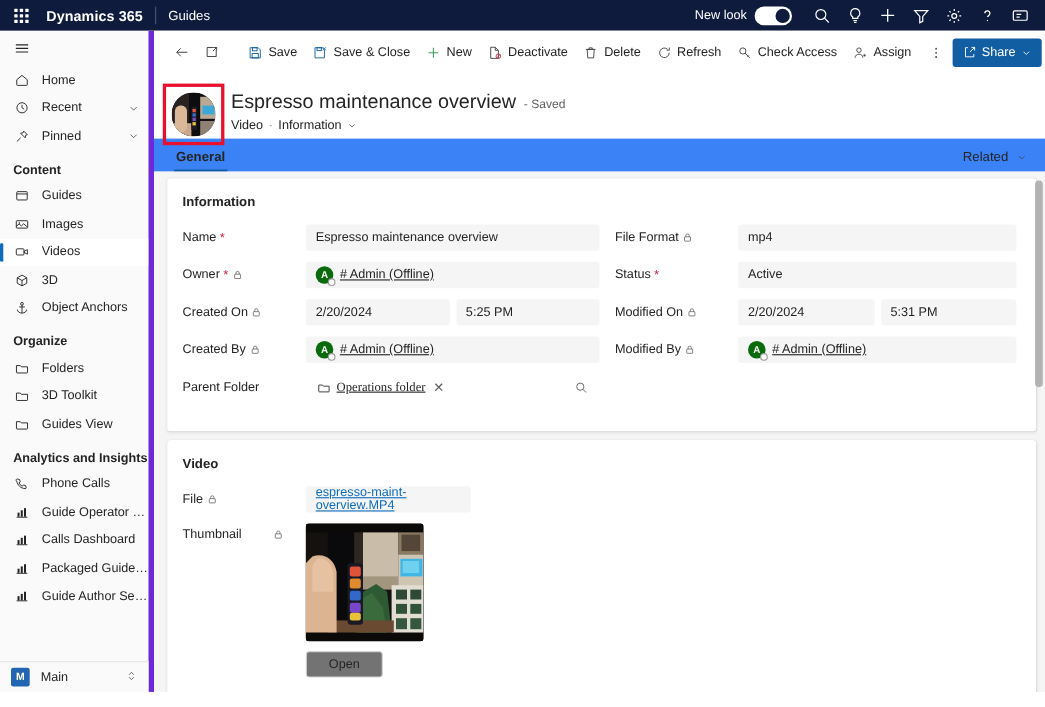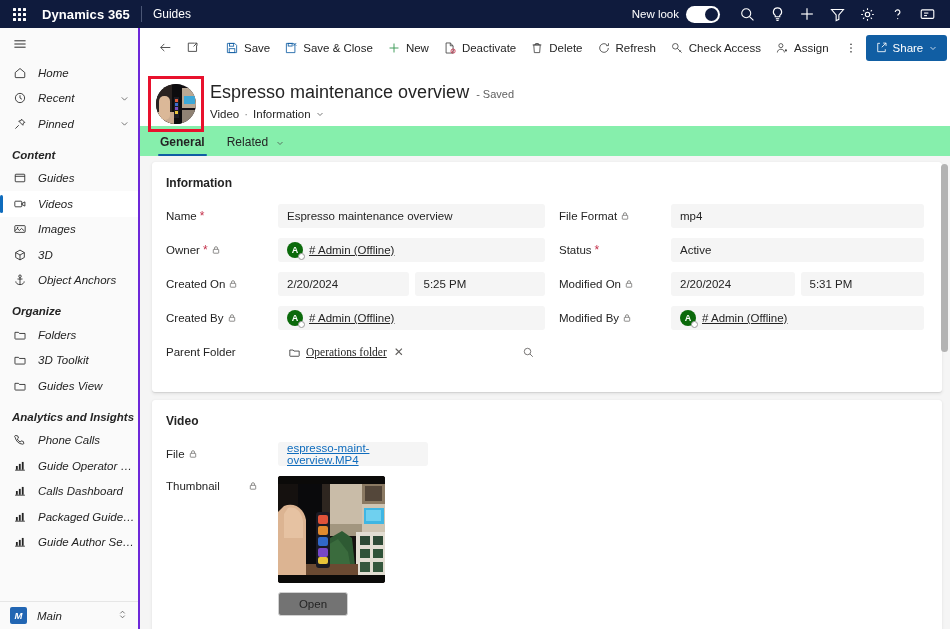--- a/index.html
+++ b/index.html
@@ -43,24 +43,23 @@
   }
   .ticon svg { display: block; }
 
   
   .body { flex: 1 1 auto; display: flex; min-height: 0; }
 
   
   .sidebar {
     width: 140px; flex: 0 0 140px;
     background: #fafafa;
-    border-right: 2px solid #6d28d9;
+    border-right: 5px solid #6d28d9;
     display: flex; flex-direction: column;
     position: relative;
-    font-style: italic;
   }
   .hamburger {
     height: 32px; display: flex; align-items: center; padding-left: 12px; cursor: pointer;
   }
   .hamburger svg { display: block; }
   .nav-scroll { flex: 1 1 auto; overflow: hidden; }
   .nav-item {
     height: 25.5px; display: flex; align-items: center;
     padding-left: 12px; cursor: pointer; position: relative;
     font-size: 11.5px; color: #242424;
@@ -135,21 +134,21 @@
     position: absolute; left: -6px; top: -6px; width: 56px; height: 56px;
     border: 3px solid #e8112d; pointer-events: none;
   }
   .rec-title-row { display: flex; align-items: baseline; padding-top: 2px; }
   .rec-title { font-size: 18px; font-weight: normal; color: #242424; }
   .rec-saved { font-size: 11px; color: #616161; margin-left: 7px; }
   .rec-sub { display: flex; align-items: center; font-size: 11.5px; color: #242424; margin-top: 5px; gap: 5px; }
   .rec-sub .dot { color: #888; }
   .rec-sub .info { display: flex; align-items: center; gap: 4px; cursor: pointer; }
 
-  .tabs { display: flex; align-items: center; padding: 9px 0 0 14px; background: #86efac; }
+  .tabs { display: flex; align-items: center; padding: 9px 0 0 14px; background: #3b82f6; justify-content: space-between; }
   .tab {
     font-size: 12px; padding: 0 6px 7px 6px; margin-right: 10px;
     cursor: pointer; position: relative; color: #242424;
   }
   .tab.active { font-weight: bold; }
   .tab.active::after {
     content: ""; position: absolute; left: 4px; right: 4px; bottom: 0;
     height: 2px; background: #115ea3; border-radius: 1px;
   }
   .tab .tchev { margin-left: 4px; display: inline-flex; vertical-align: middle; }
@@ -359,39 +358,39 @@
           <span class="nav-ico">
             <svg width="14" height="14" viewBox="0 0 20 20" fill="none" stroke="#242424" stroke-width="1.2">
               <rect x="3.2" y="4.6" width="13.6" height="10.8" rx="1"></rect>
                 <line x1="3.2" y1="7.6" x2="16.8" y2="7.6"></line>
             </svg>
           </span>
           <span class="nav-label">Guides</span>
         </div>
 
 
-        <div class="nav-item active">
-          <span class="nav-ico">
-            <svg width="14" height="14" viewBox="0 0 20 20" fill="none" stroke="#242424" stroke-width="1.2">
-              <rect x="2.6" y="6" width="10" height="8" rx="1.2"></rect>
-                <path d="M12.6 9.4l4.4-2.4v6l-4.4-2.4z"></path>
-            </svg>
-          </span>
-          <span class="nav-label">Videos</span>
-        </div>
-
         <div class="nav-item">
           <span class="nav-ico">
             <svg width="14" height="14" viewBox="0 0 20 20" fill="none" stroke="#242424" stroke-width="1.2">
               <rect x="2.6" y="5.2" width="14.8" height="9.6" rx="1"></rect>
               <path d="M2.6 12.6l3.6-3.2 3 2.6 3-2.8 4.2 3.8"></path>
                 <circle cx="6.6" cy="8.2" r="1" fill="#242424" stroke="none"></circle>
             </svg>
           </span>
           <span class="nav-label">Images</span>
+        </div>
+
+        <div class="nav-item active">
+          <span class="nav-ico">
+            <svg width="14" height="14" viewBox="0 0 20 20" fill="none" stroke="#242424" stroke-width="1.2">
+              <rect x="2.6" y="6" width="10" height="8" rx="1.2"></rect>
+                <path d="M12.6 9.4l4.4-2.4v6l-4.4-2.4z"></path>
+            </svg>
+          </span>
+          <span class="nav-label">Videos</span>
         </div>
 
         <div class="nav-item">
           <span class="nav-ico">
             <svg width="14" height="14" viewBox="0 0 20 20" fill="none" stroke="#242424" stroke-width="1.2">
               <path d="M10 3l6.2 3.5v7L10 17l-6.2-3.5v-7z"></path>
                 <path d="M3.8 6.5L10 10l6.2-3.5M10 10v7"></path>
             </svg>
           </span>
           <span class="nav-label">3D</span>

